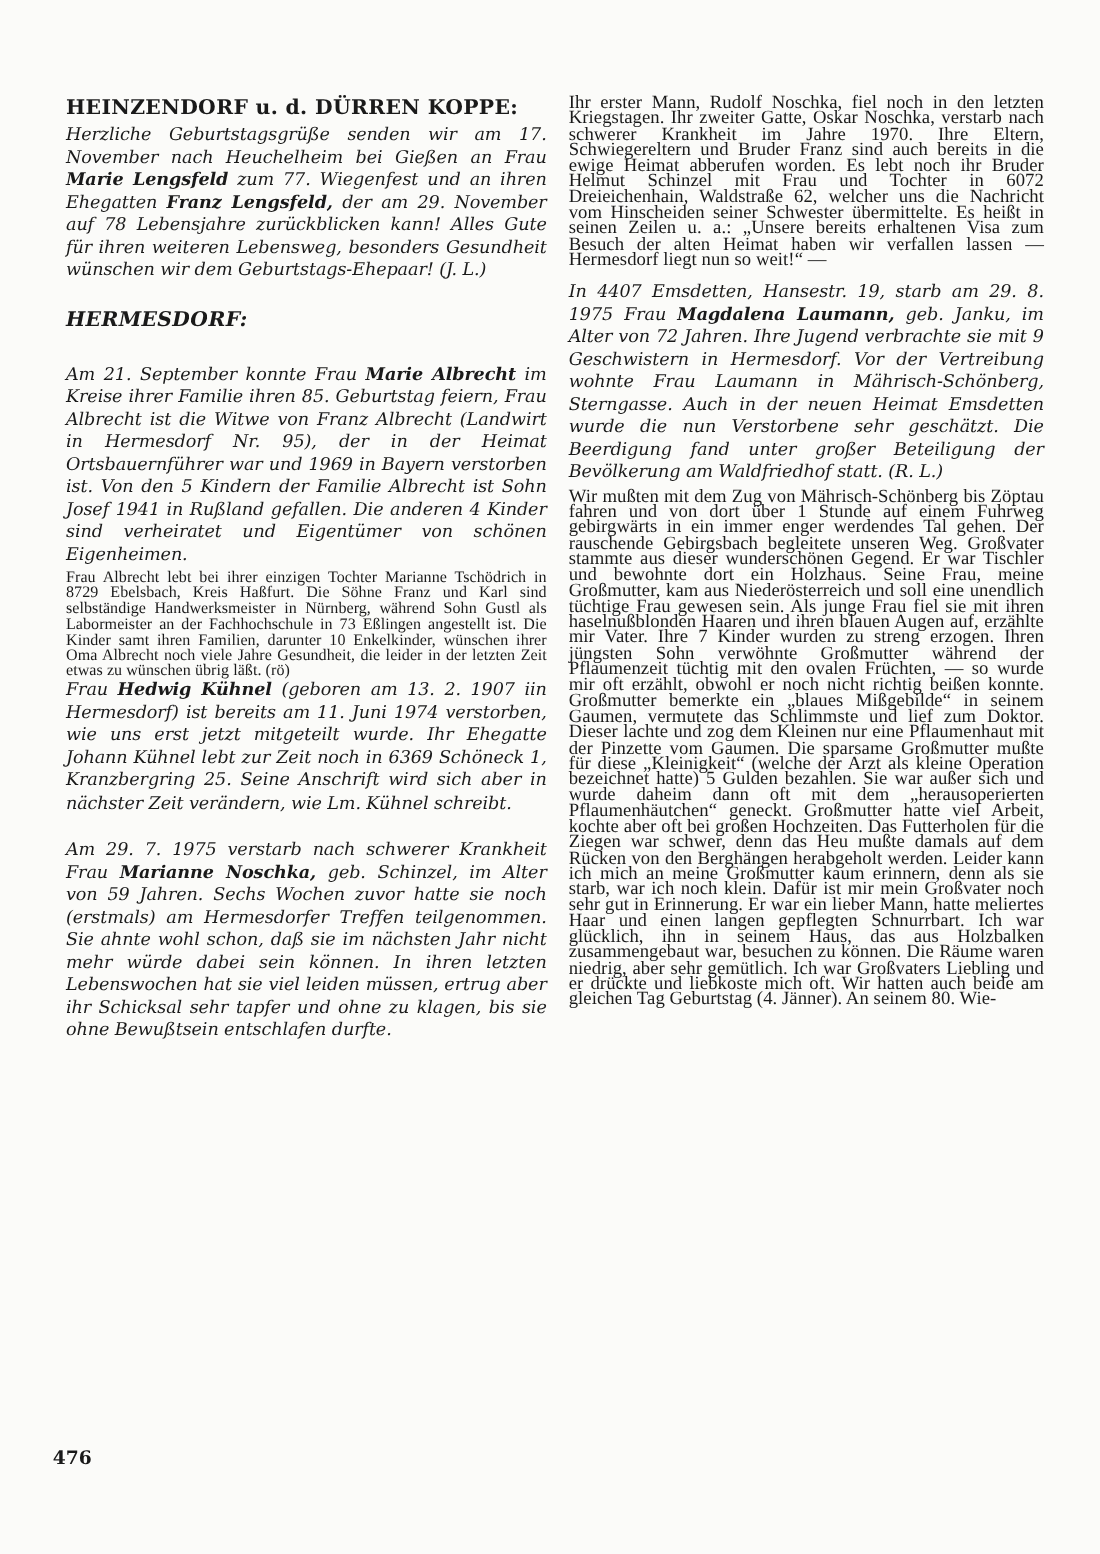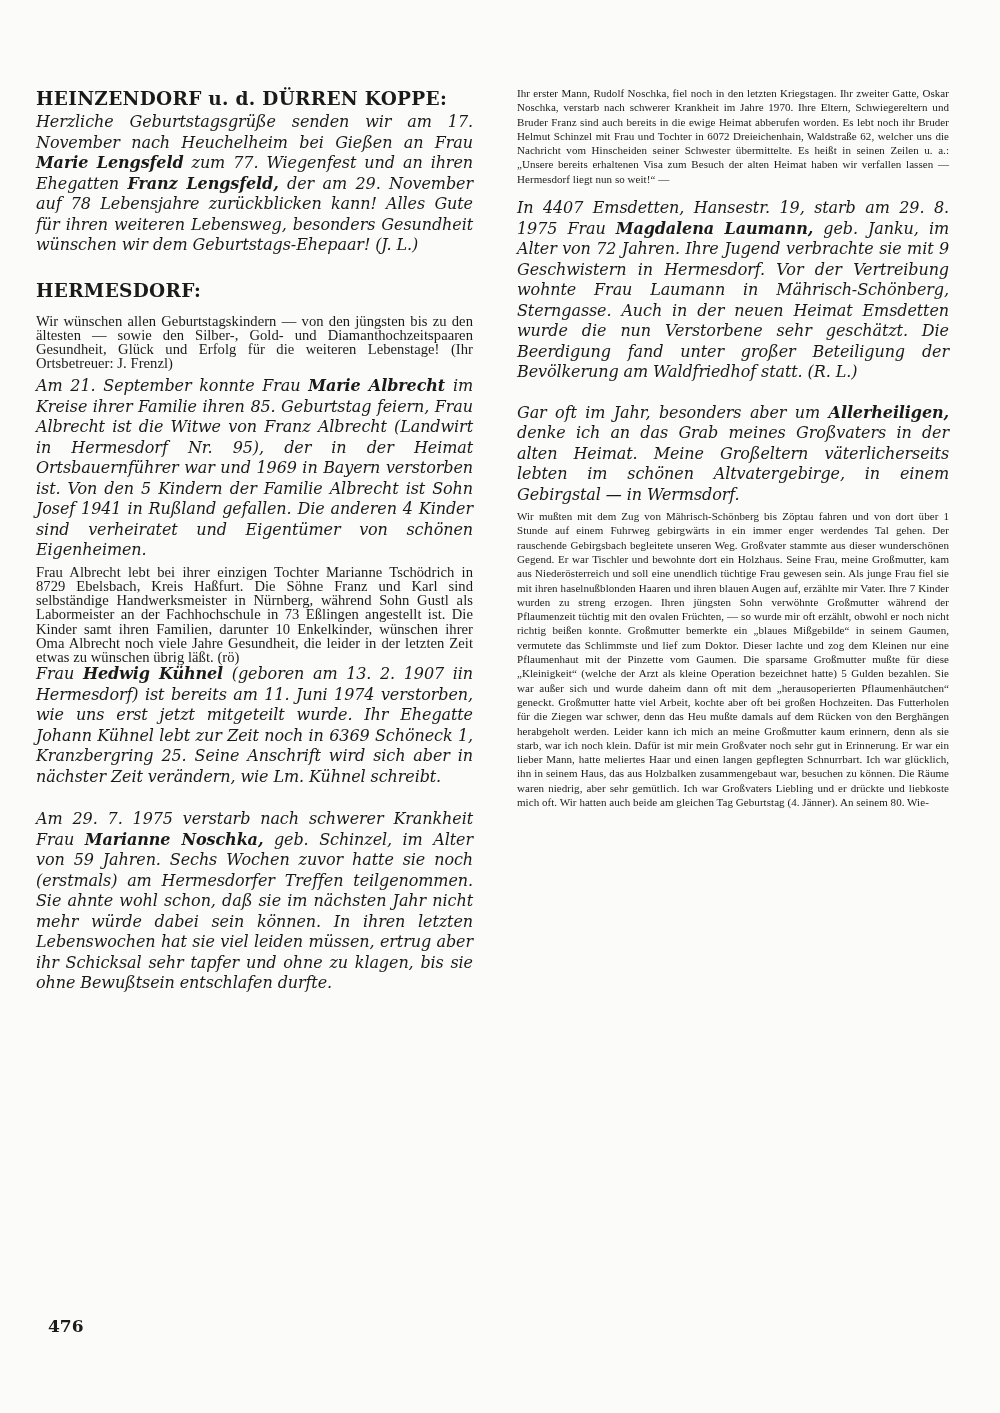--- a/index.html
+++ b/index.html
@@ -1,61 +1,59 @@
 <!DOCTYPE html>
 <html><head>
 <meta charset="utf-8">
 <style>
   html, body { margin: 0; padding: 0; }
   body {
     width: 1000px; height: 1413px; background: #fbfbf9; color: #1a1a1a;
     font-family: "DejaVu Serif", serif; position: relative; overflow: hidden;
   }
   .col { position: absolute; top: 86px; }
-  .col-left { left: 36px; width: 437px; }
+  .col-left { left: 60px; width: 437px; }
   .col-right { left: 517px; width: 432px; }
   h2 {
     font-family: "DejaVu Serif", serif; font-weight: bold; font-size: 18.5px;
     margin: 0; line-height: 26px; letter-spacing: 0.3px;
   }
   .big {
     font-family: "DejaVu Serif", serif; font-size: 16px; line-height: 20.5px;
     text-align: justify; margin: 0; letter-spacing: -0.1px; font-style: italic;
   }
   .small {
     font-family: "Liberation Serif", serif; font-size: 14.6px; line-height: 14.2px;
     text-align: justify; margin: 0; letter-spacing: 0.05px;
   }
-  .right .small { font-size: 11px; line-height: 14.3px; }
+  .right .small { font-size: 17px; line-height: 14.3px; }
   b { font-weight: bold; }
   .page-number {
     position: absolute; left: 48px; top: 1316px;
     font-weight: bold; font-size: 17px; font-family: "DejaVu Serif", serif;
   }
 </style>
 </head>
 <body>
 
 <div class="col col-left">
   <h2>HEINZENDORF u. d. DÜRREN KOPPE:</h2>
   <p class="big"><span>Herzliche Geburtstagsgrüße senden wir am 17. November nach Heuchelheim bei Gießen an Frau </span><b>Marie Lengsfeld</b><span> zum 77. Wiegenfest und an ihren Ehegatten </span><b>Franz Lengsfeld,</b><span> der am 29. November auf 78 Lebensjahre zurückblicken kann! Alles Gute für ihren weiteren Lebensweg, besonders Gesundheit wünschen wir dem Geburtstags-Ehepaar! (J. L.)</span></p>
 
-  <h2 style="margin-top:22px;margin-bottom:10px;">HERMESDORF:</h2>
-  <p class="small">Wir wünschen allen Geburtstagskindern — von den jüngsten bis zu den ältesten — sowie den Silber-, Gold- und Diamanthochzeitspaaren Gesundheit, Glück und Erfolg für die weiteren Lebenstage! (Ihr Ortsbetreuer: J. Frenzl)</p>
+  <h2 style="margin-top:22px;margin-bottom:26px;font-style:italic;">HERMESDORF:</h2>
 
   <p class="big" style="margin-top:6px;"><span>Am 21. September konnte Frau </span><b>Marie Albrecht</b><span> im Kreise ihrer Familie ihren 85. Geburtstag feiern, Frau Albrecht ist die Witwe von Franz Albrecht (Landwirt in Hermesdorf Nr. 95), der in der Heimat Ortsbauernführer war und 1969 in Bayern verstorben ist. Von den 5 Kindern der Familie Albrecht ist Sohn Josef 1941 in Rußland gefallen. Die anderen 4 Kinder sind verheiratet und Eigentümer von schönen Eigenheimen.</span></p>
   <p class="small" style="margin-top:4px;">Frau Albrecht lebt bei ihrer einzigen Tochter Marianne Tschödrich in 8729 Ebelsbach, Kreis Haßfurt. Die Söhne Franz und Karl sind selbständige Handwerksmeister in Nürnberg, während Sohn Gustl als Labormeister an der Fachhochschule in 73 Eßlingen angestellt ist. Die Kinder samt ihren Familien, darunter 10 Enkelkinder, wünschen ihrer Oma Albrecht noch viele Jahre Gesundheit, die leider in der letzten Zeit etwas zu wünschen übrig läßt. (rö)</p>
 
   <p class="big" style=""><span>Frau </span><b>Hedwig Kühnel</b><span> (geboren am 13. 2. 1907 iin Hermesdorf) ist bereits am 11. Juni 1974 verstorben, wie uns erst jetzt mitgeteilt wurde. Ihr Ehegatte Johann Kühnel lebt zur Zeit noch in 6369 Schöneck 1, Kranzbergring 25. Seine Anschrift wird sich aber in nächster Zeit verändern, wie Lm. Kühnel schreibt.</span></p>
 
   <p class="big" style="margin-top:22px;"><span>Am 29. 7. 1975 verstarb nach schwerer Krankheit Frau </span><b>Marianne Noschka,</b><span> geb. Schinzel, im Alter von 59 Jahren. Sechs Wochen zuvor hatte sie noch (erstmals) am Hermesdorfer Treffen teilgenommen. Sie ahnte wohl schon, daß sie im nächsten Jahr nicht mehr würde dabei sein können. In ihren letzten Lebenswochen hat sie viel leiden müssen, ertrug aber ihr Schicksal sehr tapfer und ohne zu klagen, bis sie ohne Bewußtsein entschlafen durfte.</span></p>
 </div>
 
 <div class="col col-right right">
   <p class="small">Ihr erster Mann, Rudolf Noschka, fiel noch in den letzten Kriegstagen. Ihr zweiter Gatte, Oskar Noschka, verstarb nach schwerer Krankheit im Jahre 1970. Ihre Eltern, Schwiegereltern und Bruder Franz sind auch bereits in die ewige Heimat abberufen worden. Es lebt noch ihr Bruder Helmut Schinzel mit Frau und Tochter in 6072 Dreieichenhain, Waldstraße 62, welcher uns die Nachricht vom Hinscheiden seiner Schwester übermittelte. Es heißt in seinen Zeilen u. a.: „Unsere bereits erhaltenen Visa zum Besuch der alten Heimat haben wir verfallen lassen — Hermesdorf liegt nun so weit!“ —</p>
 
   <p class="big" style="margin-top:12px;"><span>In 4407 Emsdetten, Hansestr. 19, starb am 29. 8. 1975 Frau </span><b>Magdalena Laumann,</b><span> geb. Janku, im Alter von 72 Jahren. Ihre Jugend verbrachte sie mit 9 Geschwistern in Hermesdorf. Vor der Vertreibung wohnte Frau Laumann in Mährisch-Schönberg, Sterngasse. Auch in der neuen Heimat Emsdetten wurde die nun Verstorbene sehr geschätzt. Die Beerdigung fand unter großer Beteiligung der Bevölkerung am Waldfriedhof statt. (R. L.)</span></p>
 
-  <p class="big" style="margin-top:20px;"><span>Gar oft im Jahr, besonders aber um </span><b>Allerheiligen,</b><span> denke ich an das Grab meines Großvaters in der alten Heimat. Meine Großeltern väterlicherseits lebten im schönen Altvatergebirge, in einem Gebirgstal — in Wermsdorf.</span></p>
   <p class="small" style="margin-top:4px;">Wir mußten mit dem Zug von Mährisch-Schönberg bis Zöptau fahren und von dort über 1 Stunde auf einem Fuhrweg gebirgwärts in ein immer enger werdendes Tal gehen. Der rauschende Gebirgsbach begleitete unseren Weg. Großvater stammte aus dieser wunderschönen Gegend. Er war Tischler und bewohnte dort ein Holzhaus. Seine Frau, meine Großmutter, kam aus Niederösterreich und soll eine unendlich tüchtige Frau gewesen sein. Als junge Frau fiel sie mit ihren haselnußblonden Haaren und ihren blauen Augen auf, erzählte mir Vater. Ihre 7 Kinder wurden zu streng erzogen. Ihren jüngsten Sohn verwöhnte Großmutter während der Pflaumenzeit tüchtig mit den ovalen Früchten, — so wurde mir oft erzählt, obwohl er noch nicht richtig beißen konnte. Großmutter bemerkte ein „blaues Mißgebilde“ in seinem Gaumen, vermutete das Schlimmste und lief zum Doktor. Dieser lachte und zog dem Kleinen nur eine Pflaumenhaut mit der Pinzette vom Gaumen. Die sparsame Großmutter mußte für diese „Kleinigkeit“ (welche der Arzt als kleine Operation bezeichnet hatte) 5 Gulden bezahlen. Sie war außer sich und wurde daheim dann oft mit dem „herausoperierten Pflaumenhäutchen“ geneckt. Großmutter hatte viel Arbeit, kochte aber oft bei großen Hochzeiten. Das Futterholen für die Ziegen war schwer, denn das Heu mußte damals auf dem Rücken von den Berghängen herabgeholt werden. Leider kann ich mich an meine Großmutter kaum erinnern, denn als sie starb, war ich noch klein. Dafür ist mir mein Großvater noch sehr gut in Erinnerung. Er war ein lieber Mann, hatte meliertes Haar und einen langen gepflegten Schnurrbart. Ich war glücklich, ihn in seinem Haus, das aus Holzbalken zusammengebaut war, besuchen zu können. Die Räume waren niedrig, aber sehr gemütlich. Ich war Großvaters Liebling und er drückte und liebkoste mich oft. Wir hatten auch beide am gleichen Tag Geburtstag (4. Jänner). An seinem 80. Wie-</p>
 </div>
 
 <div class="page-number">476</div>
 
 </body></html>

